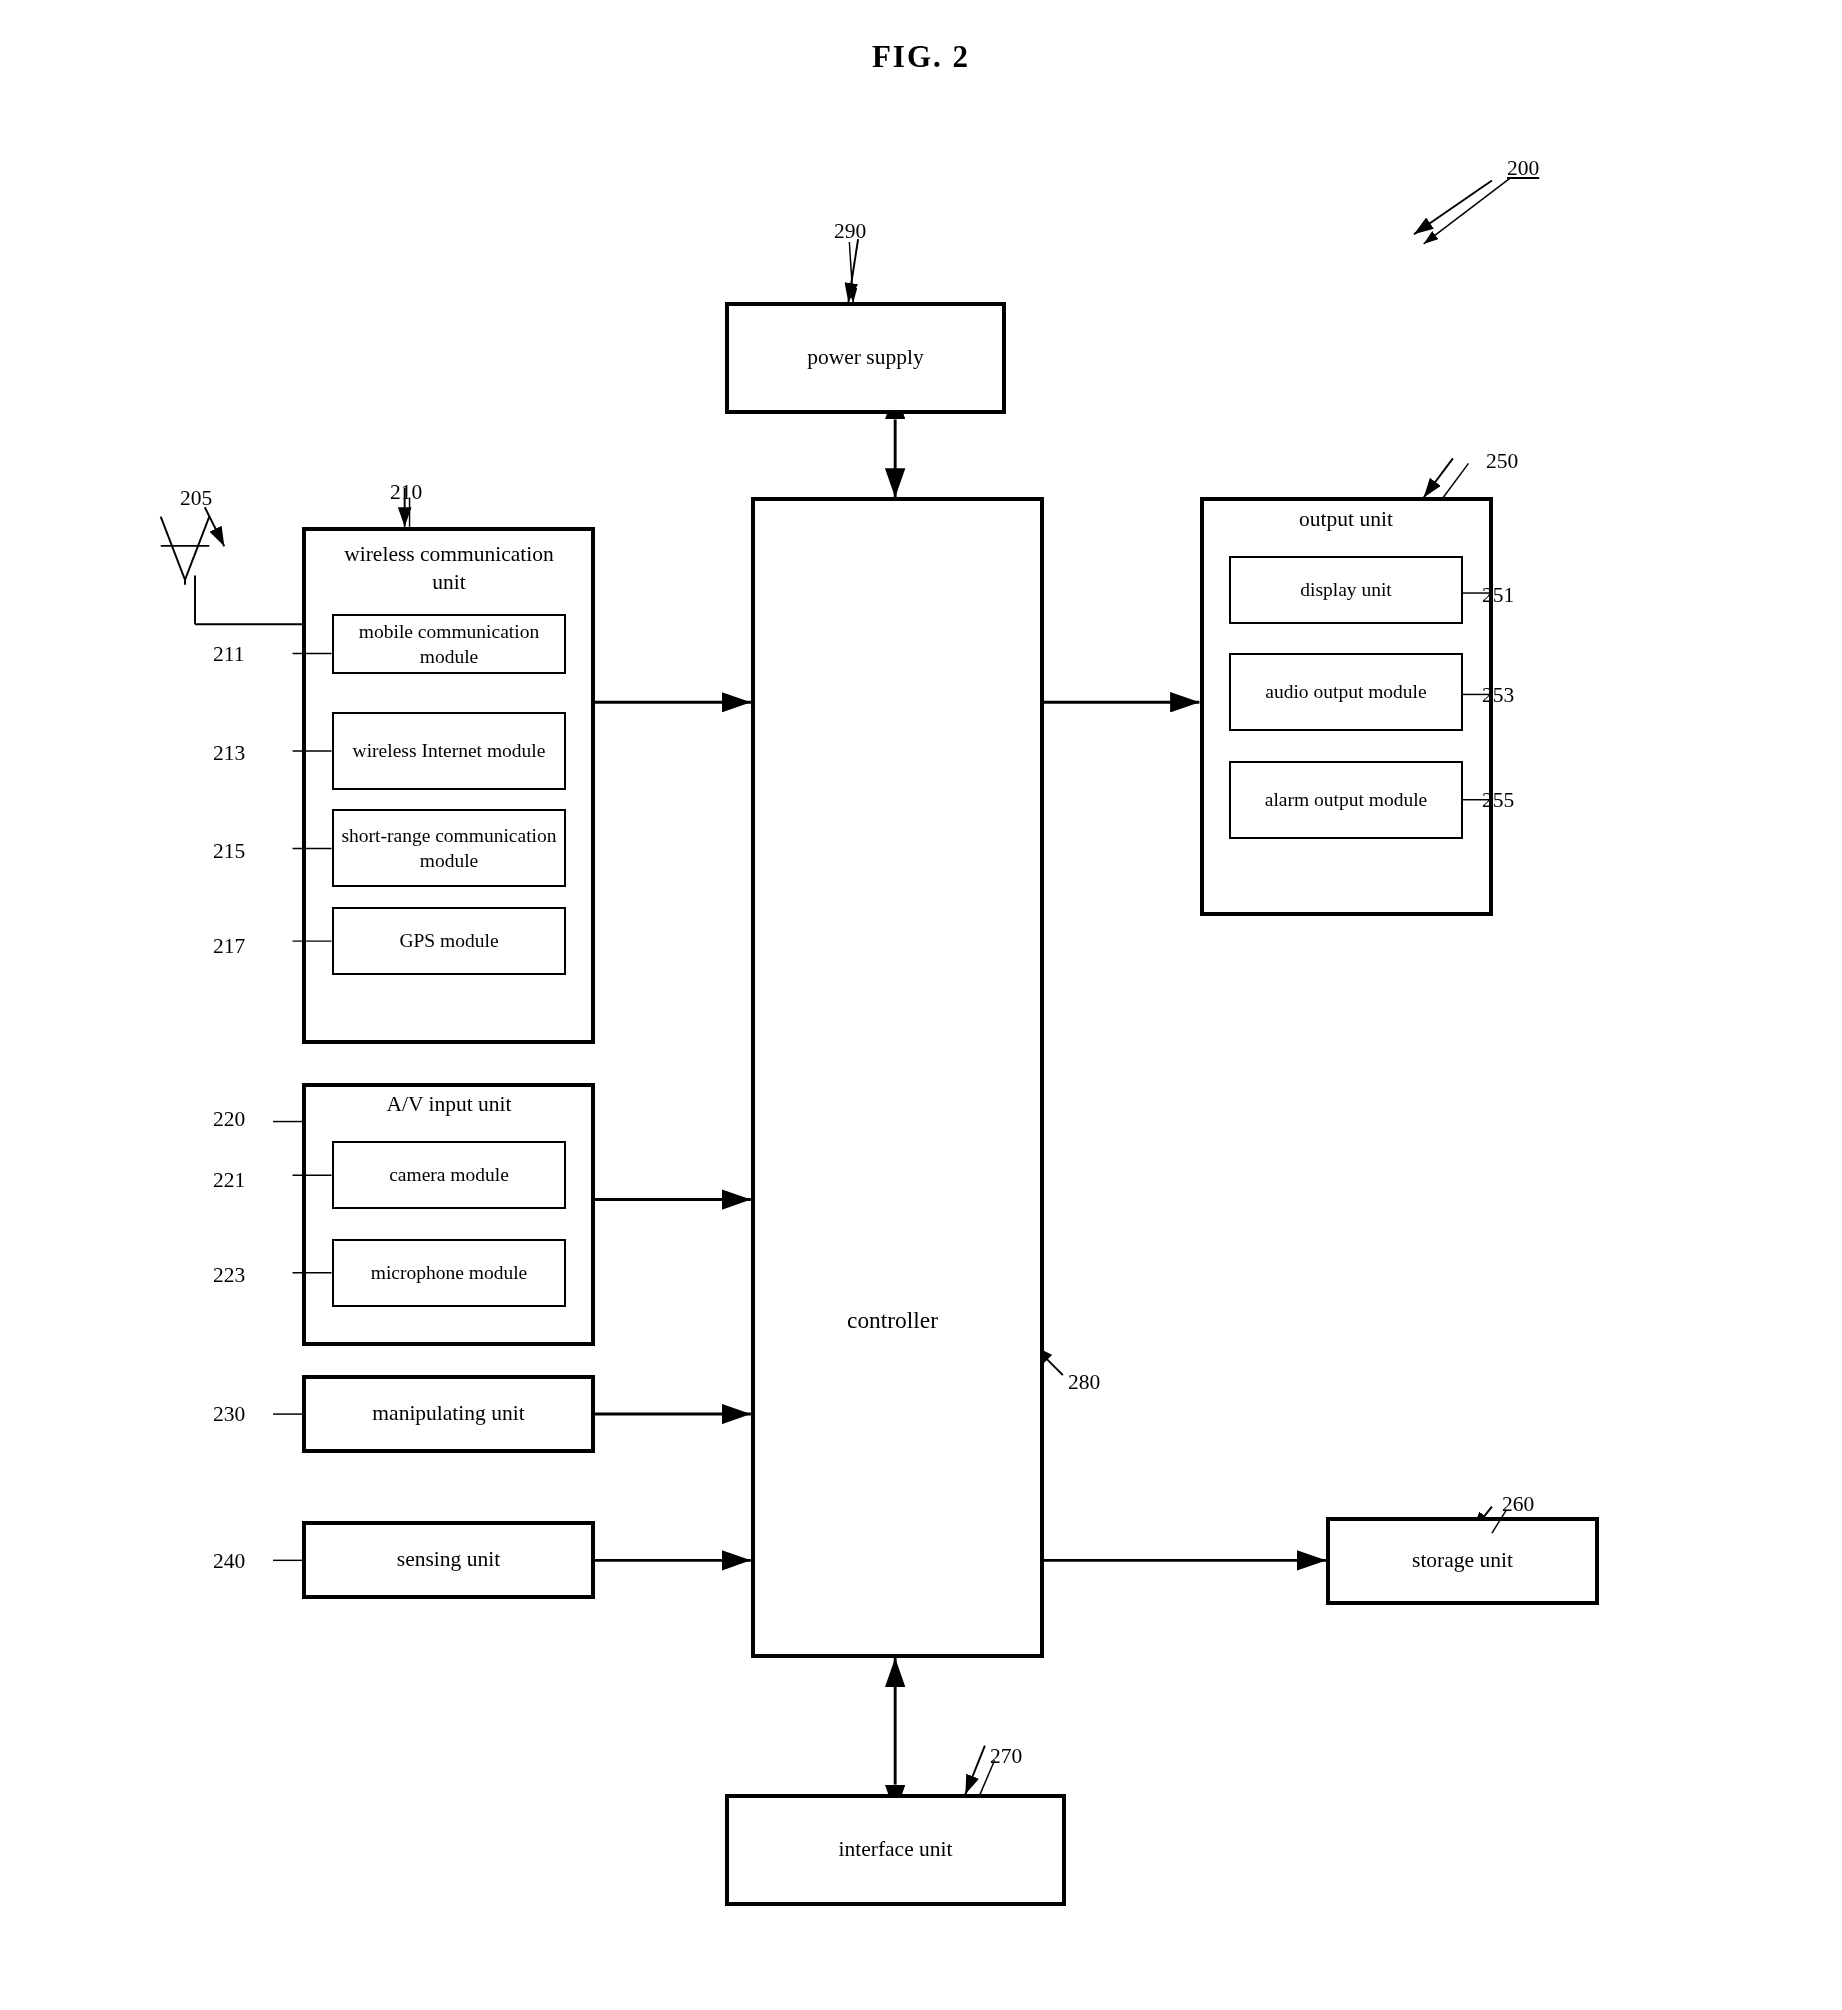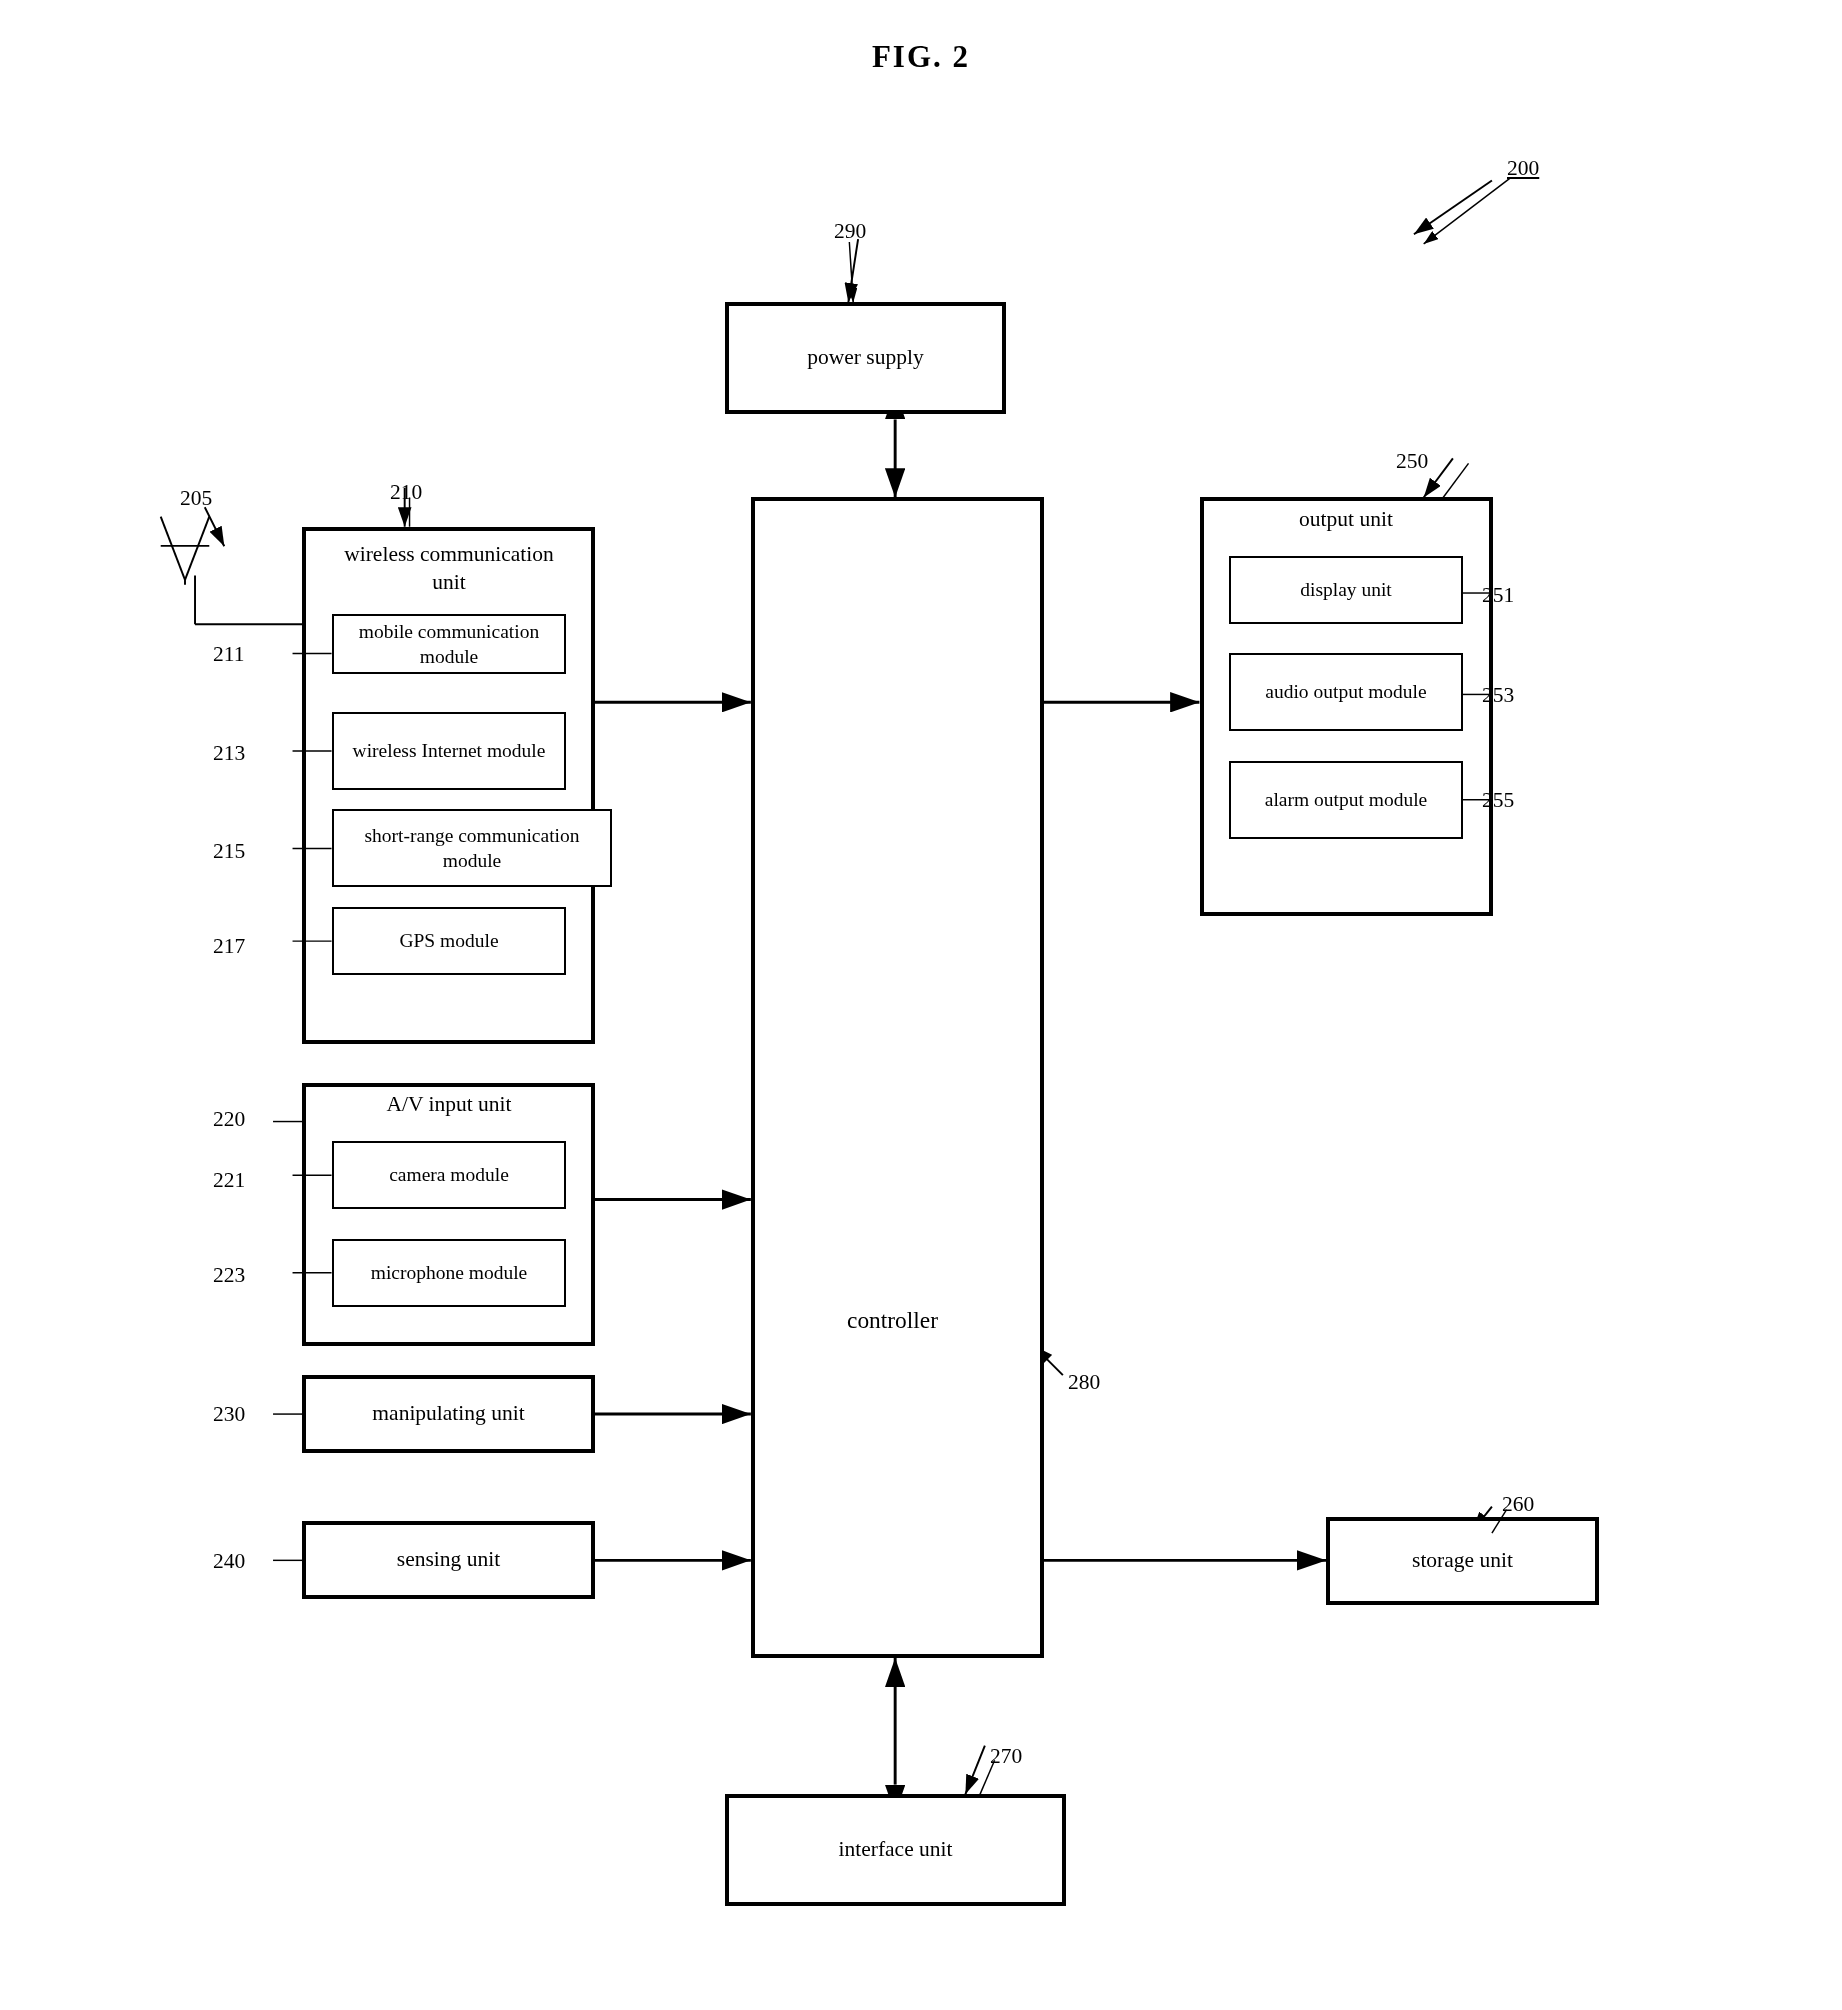--- a/index.html
+++ b/index.html
@@ -154,21 +154,21 @@
   <div class="box" style="left:332px; top:614px; width:234px; height:60px; font-size:19.5px;">
     <span>mobile
 communication module</span>
   </div>
 
   <div class="box" style="left:332px; top:712px; width:234px; height:78px; font-size:19.5px;">
     <span>wireless Internet
 module</span>
   </div>
 
-  <div class="box" style="left:332px; top:809px; width:280px; height:78px; font-size:19.5px;">
+  <div class="box" style="left:332px; top:809px; width:234px; height:78px; font-size:19.5px;">
     <span>short-range
 communication module</span>
   </div>
 
   <div class="box" style="left:332px; top:907px; width:234px; height:68px; font-size:19.5px;">
     <span>GPS module</span>
   </div>
 
   <div class="box box-thick" style="left:302px; top:1083px; width:293px; height:263px;">
   </div>
@@ -239,21 +239,21 @@
   <div class="ref" style="left:213px; top:1107px;">220</div>
 
   <div class="ref" style="left:213px; top:1168px;">221</div>
 
   <div class="ref" style="left:213px; top:1263px;">223</div>
 
   <div class="ref" style="left:213px; top:1402px;">230</div>
 
   <div class="ref" style="left:213px; top:1549px;">240</div>
 
-  <div class="ref" style="left:1396px; top:449px;">250</div>
+  <div class="ref" style="left:1486px; top:449px;">250</div>
 
   <div class="ref" style="left:1482px; top:583px;">251</div>
 
   <div class="ref" style="left:1482px; top:683px;">253</div>
 
   <div class="ref" style="left:1482px; top:788px;">255</div>
 
   <div class="ref" style="left:1068px; top:1370px;">280</div>
 
   <div class="ref" style="left:1502px; top:1492px;">260</div>

